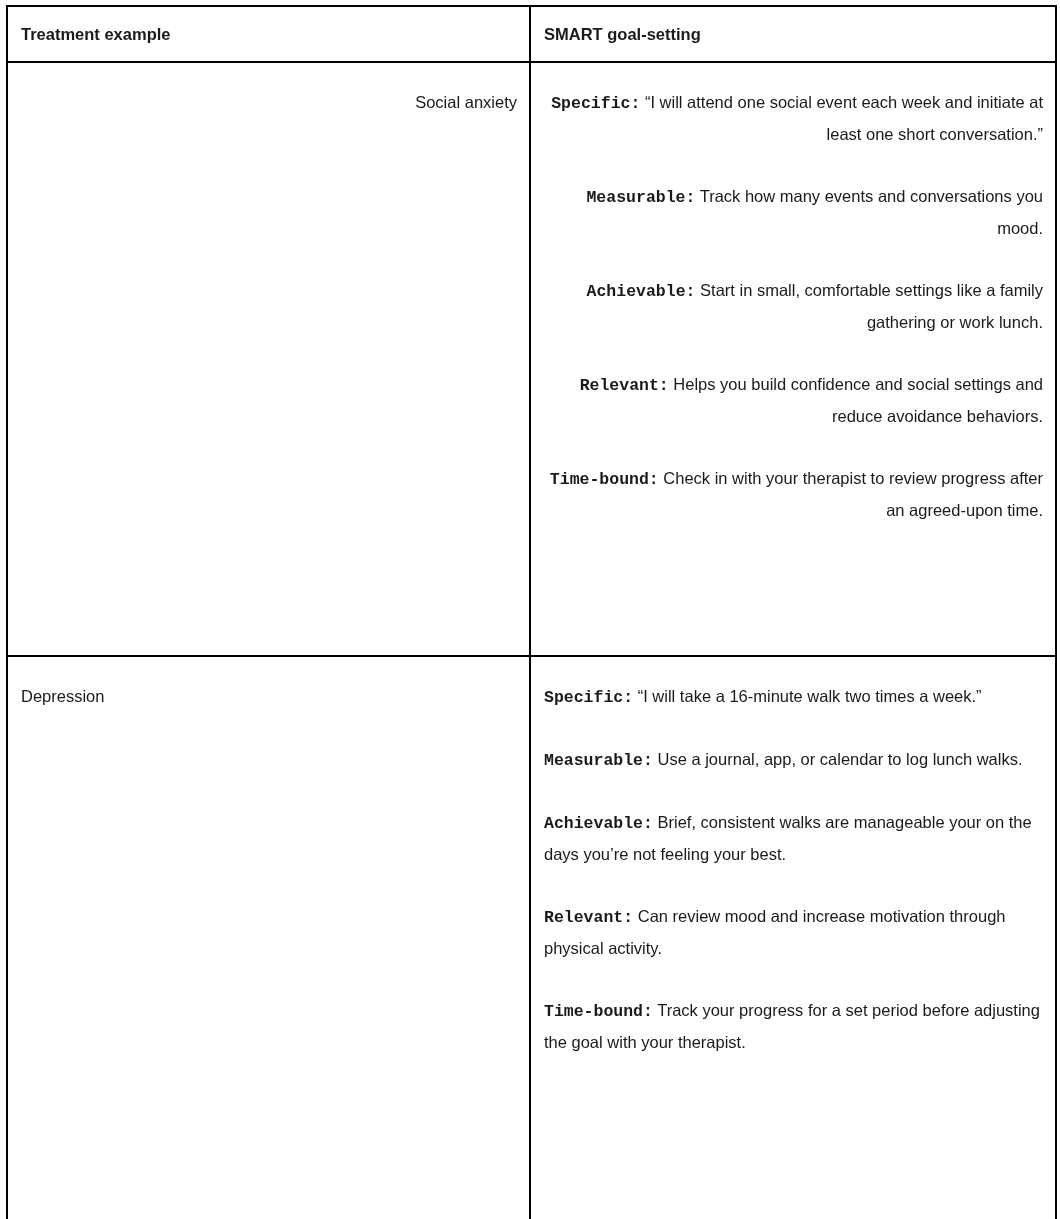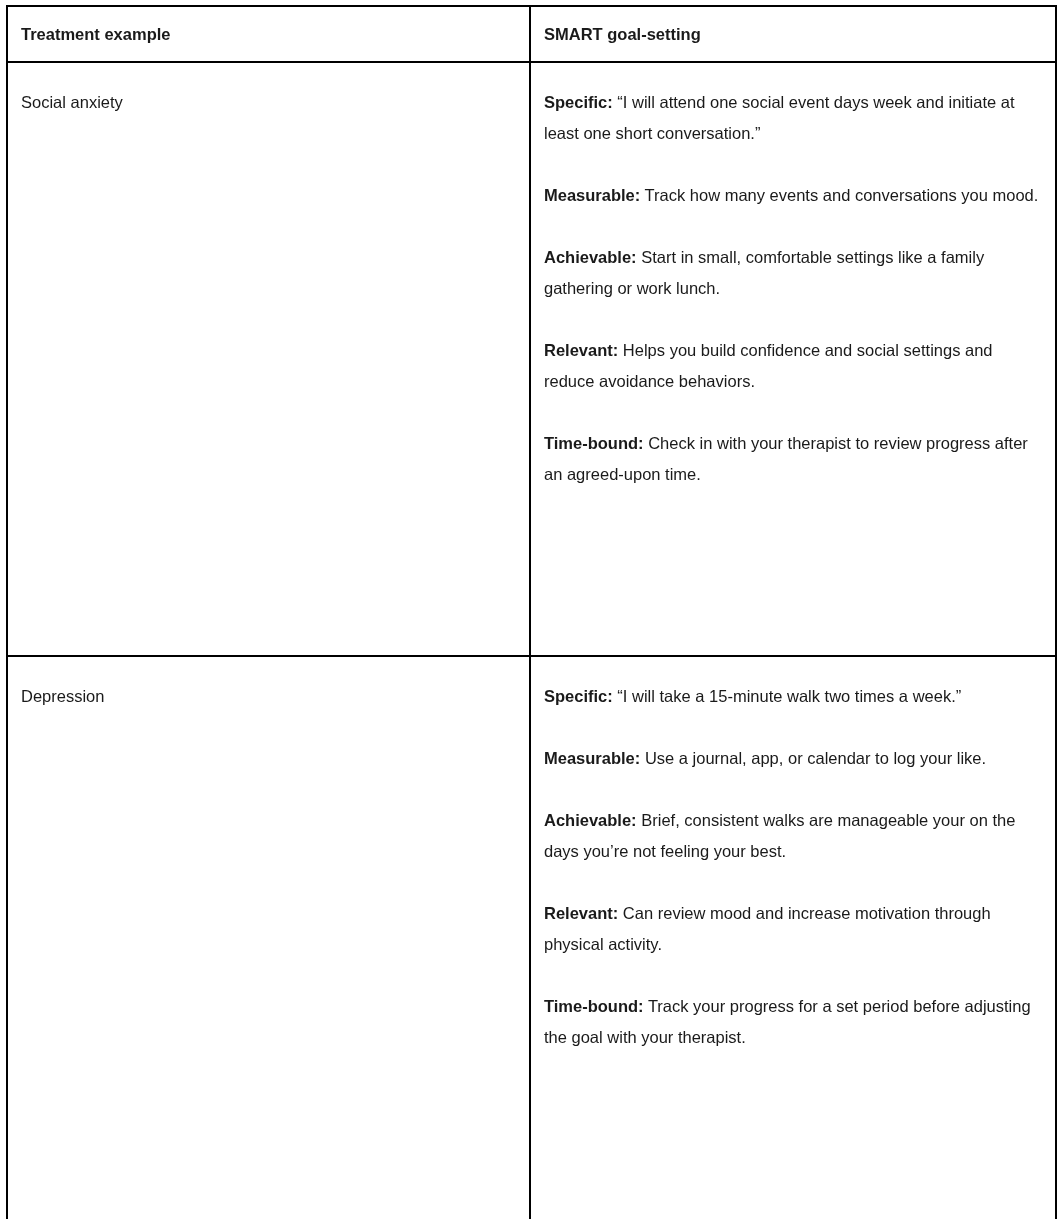--- a/index.html
+++ b/index.html
@@ -18,53 +18,53 @@
     vertical-align: top;
     text-align: left;
     padding: 24px 12px 11px 13px;
     line-height: 31px;
   }
   table.smart th { font-weight: bold; height: 33px; padding-top: 12px; padding-bottom: 9px; }
   col.c1 { width: 523px; }
   col.c2 { width: 526px; }
   .item { margin: 0 0 31px 0; }
   .item:last-child { margin-bottom: 0; }
-  .item b { font-weight: bold; }
-  tr.row-1 td { height: 557px; }
+  .item b { font-weight: bold; font-family: Liberation Mono, monospace; }
+  tr.row-1 td { height: 557px; text-align: right; }
   tr.row-2 td { height: 555px; border-radius: 18px; }
 </style>
 </head>
 <body>
 
 <table class="smart">
   <colgroup>
       <col class="c1">
       <col class="c2">
     </colgroup>
   <thead>
     <tr>
       <th>Treatment example</th>
       <th>SMART goal-setting</th>
     </tr>
   </thead>
   <tbody>
     <tr class="row-1">
       <td>Social anxiety</td>
       <td>
-        <div class="item"><b>Specific:</b><span> “I will attend one social event days week and initiate at least one short conversation.”</span></div>
+        <div class="item"><b>Specific:</b><span> “I will attend one social event each week and initiate at least one short conversation.”</span></div>
         <div class="item"><b>Measurable:</b><span> Track how many events and conversations you mood.</span></div>
         <div class="item"><b>Achievable:</b><span> Start in small, comfortable settings like a family gathering or work lunch.</span></div>
         <div class="item"><b>Relevant:</b><span> Helps you build confidence and social settings and reduce avoidance behaviors.</span></div>
         <div class="item"><b>Time-bound:</b><span> Check in with your therapist to review progress after an agreed-upon time.</span></div>
       </td>
     </tr>
     <tr class="row-2">
       <td>Depression</td>
       <td>
-        <div class="item"><b>Specific:</b><span> “I will take a 15-minute walk two times a week.”</span></div>
-        <div class="item"><b>Measurable:</b><span> Use a journal, app, or calendar to log your like.</span></div>
+        <div class="item"><b>Specific:</b><span> “I will take a 16-minute walk two times a week.”</span></div>
+        <div class="item"><b>Measurable:</b><span> Use a journal, app, or calendar to log lunch walks.</span></div>
         <div class="item"><b>Achievable:</b><span> Brief, consistent walks are manageable your on the days you’re not feeling your best.</span></div>
         <div class="item"><b>Relevant:</b><span> Can review mood and increase motivation through physical activity.</span></div>
         <div class="item"><b>Time-bound:</b><span> Track your progress for a set period before adjusting the goal with your therapist.</span></div>
       </td>
     </tr>
   </tbody>
 </table>
 
 </body></html>

